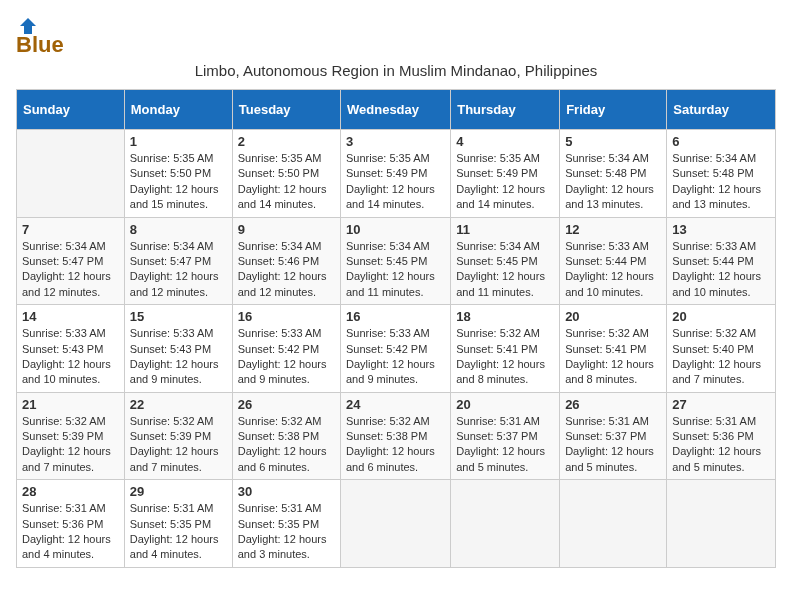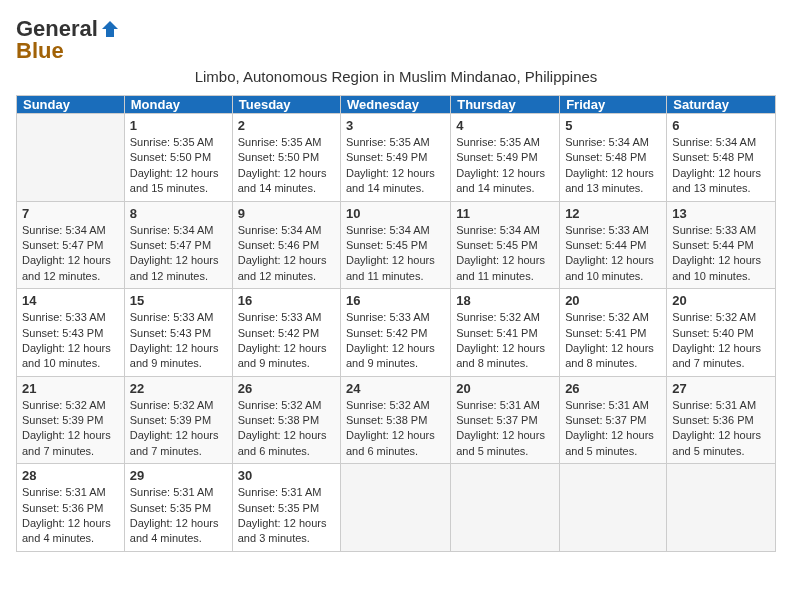--- a/index.html
+++ b/index.html
@@ -48,21 +48,21 @@
     }
     .calendar {
       width: 100%;
       border-collapse: collapse;
       font-size: 11px;
     }
     .calendar th {
       background-color: #1a6dbb;
       color: #fff;
       text-align: left;
-      padding: 1px 6px;
+      padding: 12px 6px;
       font-size: 13px;
       border: 1px solid #ccc;
     }
     .calendar td {
       border: 1px solid #ccc;
       vertical-align: top;
       padding: 4px 5px;
       width: 113px;
       min-height: 80px;
       background: #fff;
@@ -86,21 +86,20 @@
       background: #f5f5f5 !important;
     }
     .week-row td { height: 85px; }
   </style>
 </head>
 <body>
 
 <div class="header">
   <div class="logo">
     <div class="logo-text">
-      <span class="logo-general">General</span>
       <svg class="logo-icon" viewBox="0 0 20 20">
         <polygon points="10,2 18,10 14,10 14,18 6,18 6,10 2,10" fill="#1a6dbb"></polygon>
       </svg>
     </div>
     <div style="font-size:22px; font-weight:bold; color:#a16207; margin-top:-4px;">Blue</div>
   </div>
 </div>
 
 <div class="subtitle">Limbo, Autonomous Region in Muslim Mindanao, Philippines</div>
 

